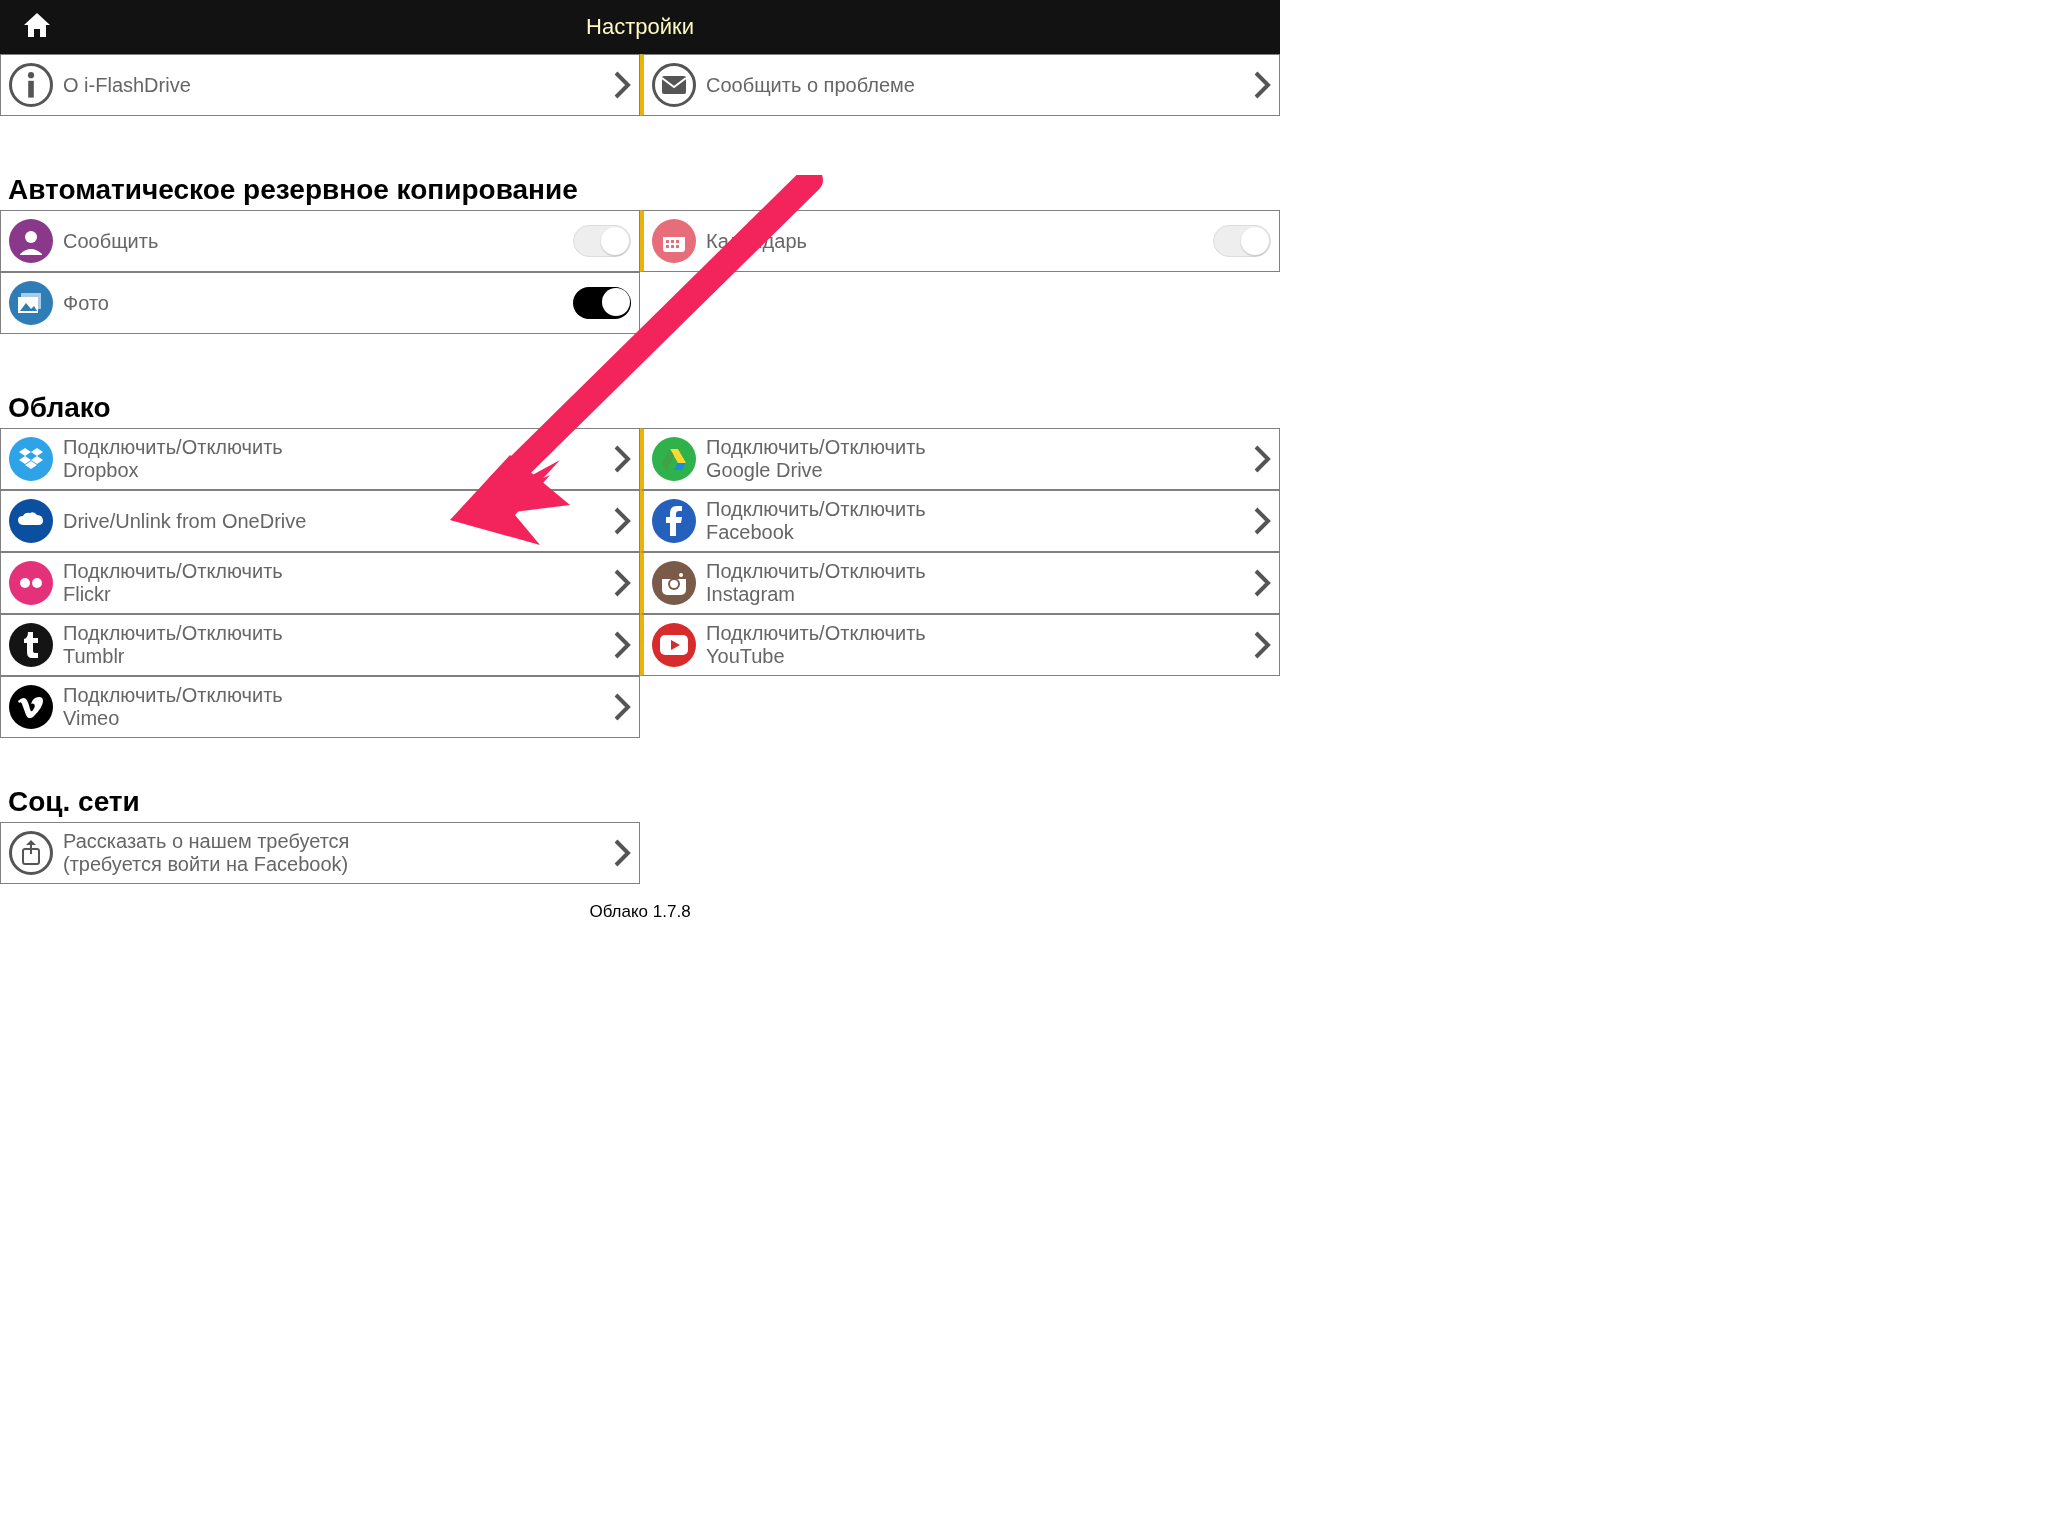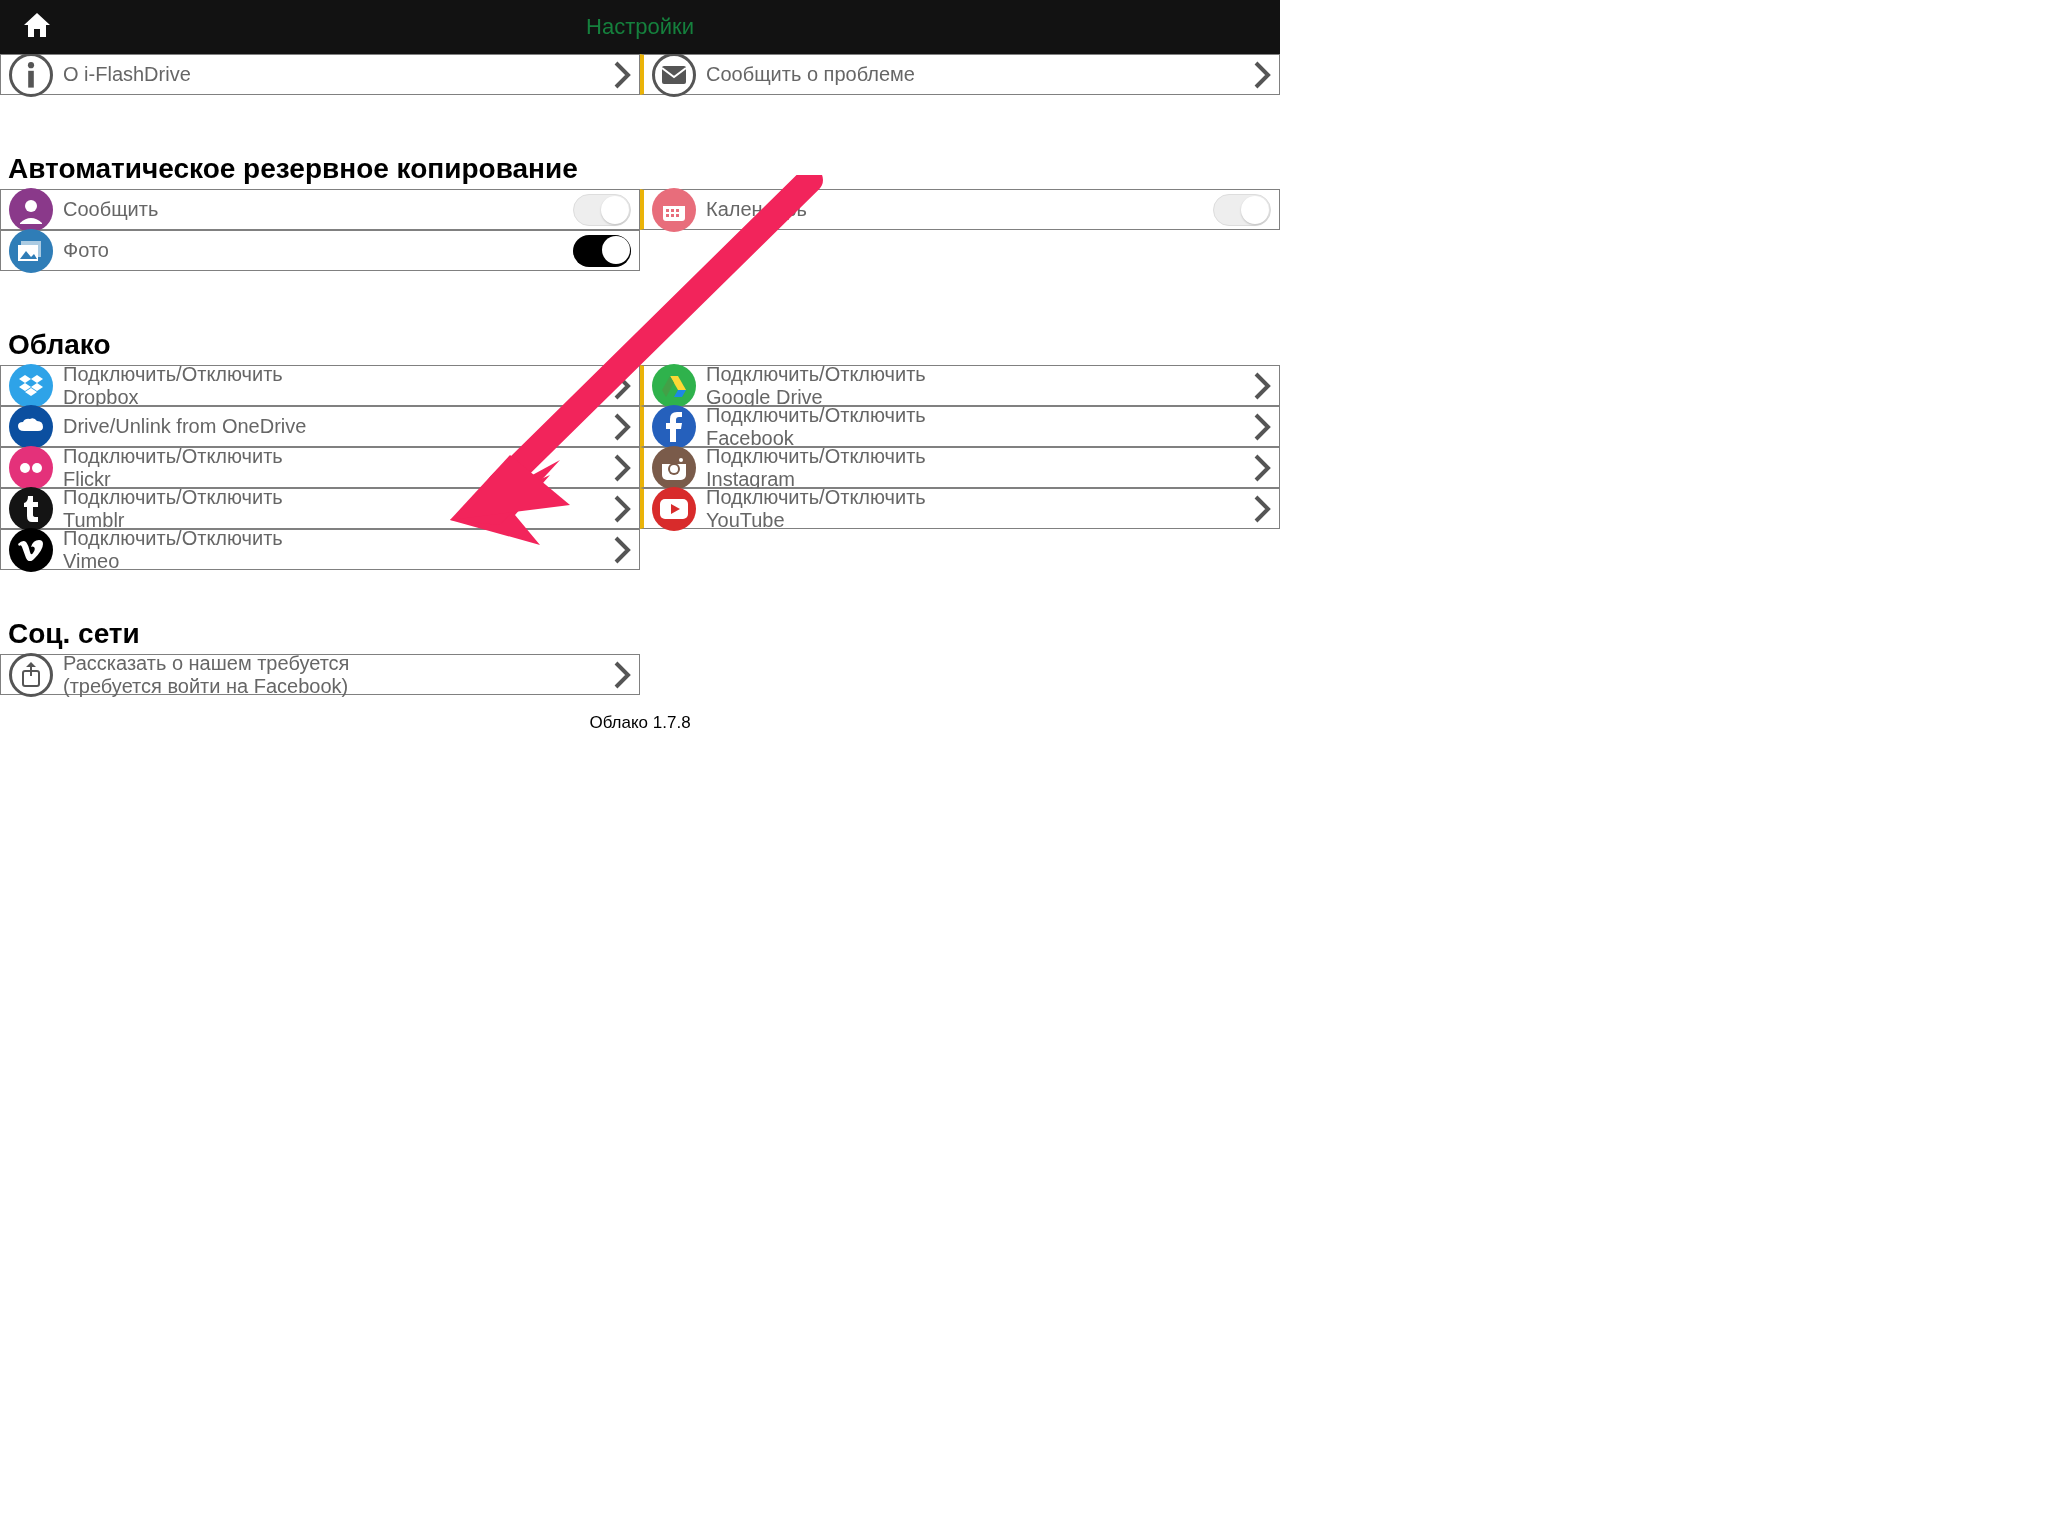--- a/index.html
+++ b/index.html
@@ -12,21 +12,21 @@
     position: relative;
   }
 
   .header {
     background: #121212;
     height: 54px;
     display: flex;
     align-items: center;
     justify-content: center;
     position: relative;
-    color: #15803d;
+    color: #fef9c3;
   }
   .header .home {
     position: absolute;
     left: 22px;
     top: 50%;
     transform: translateY(-50%);
   }
   .header .title {
     font-size: 22px;
     font-weight: 500;
@@ -42,21 +42,21 @@
   .spacer-md { height: 40px; }
 
   .row-pair {
     display: flex;
   }
   .cell {
     width: 50%;
     display: flex;
     align-items: center;
     border: 1px solid #808080;
-    height: 41px;
+    height: 62px;
     padding: 0 8px;
     gap: 10px;
     cursor: pointer;
     background:#fff;
   }
   .cell + .cell { border-left: 4px solid #eab308; }
   .cell .icon {
     width: 44px;
     height: 44px;
     border-radius: 50%;

